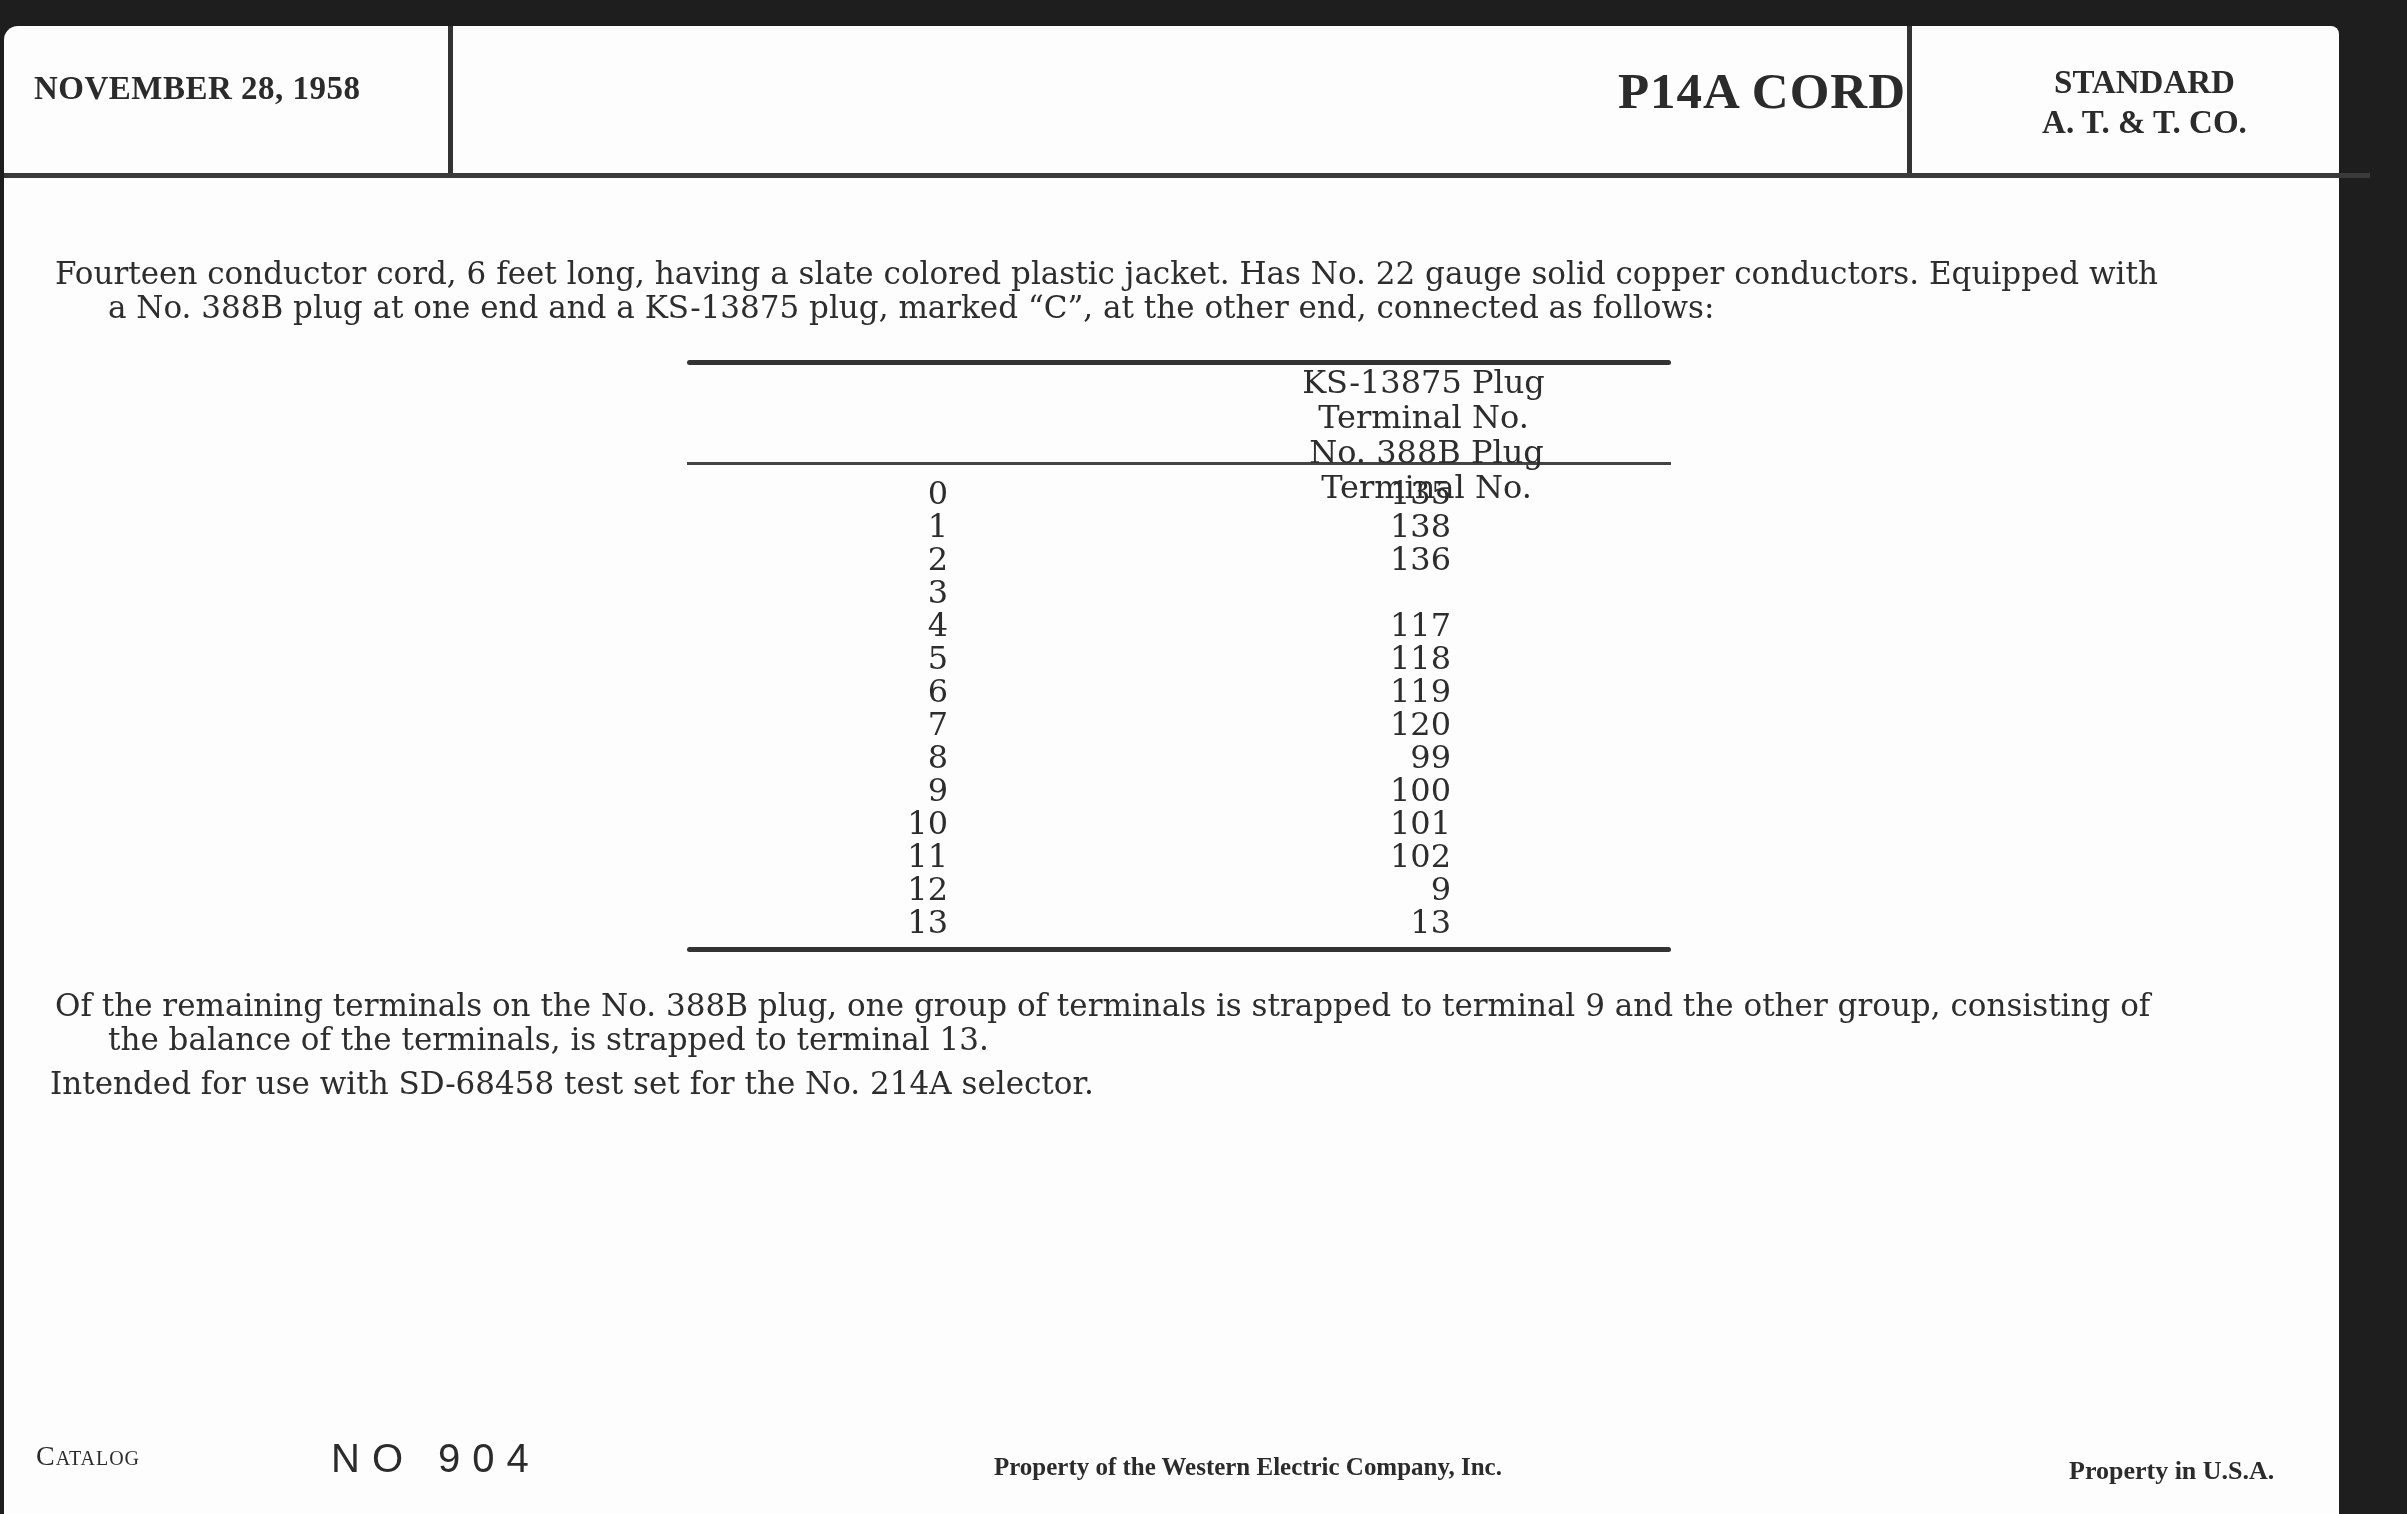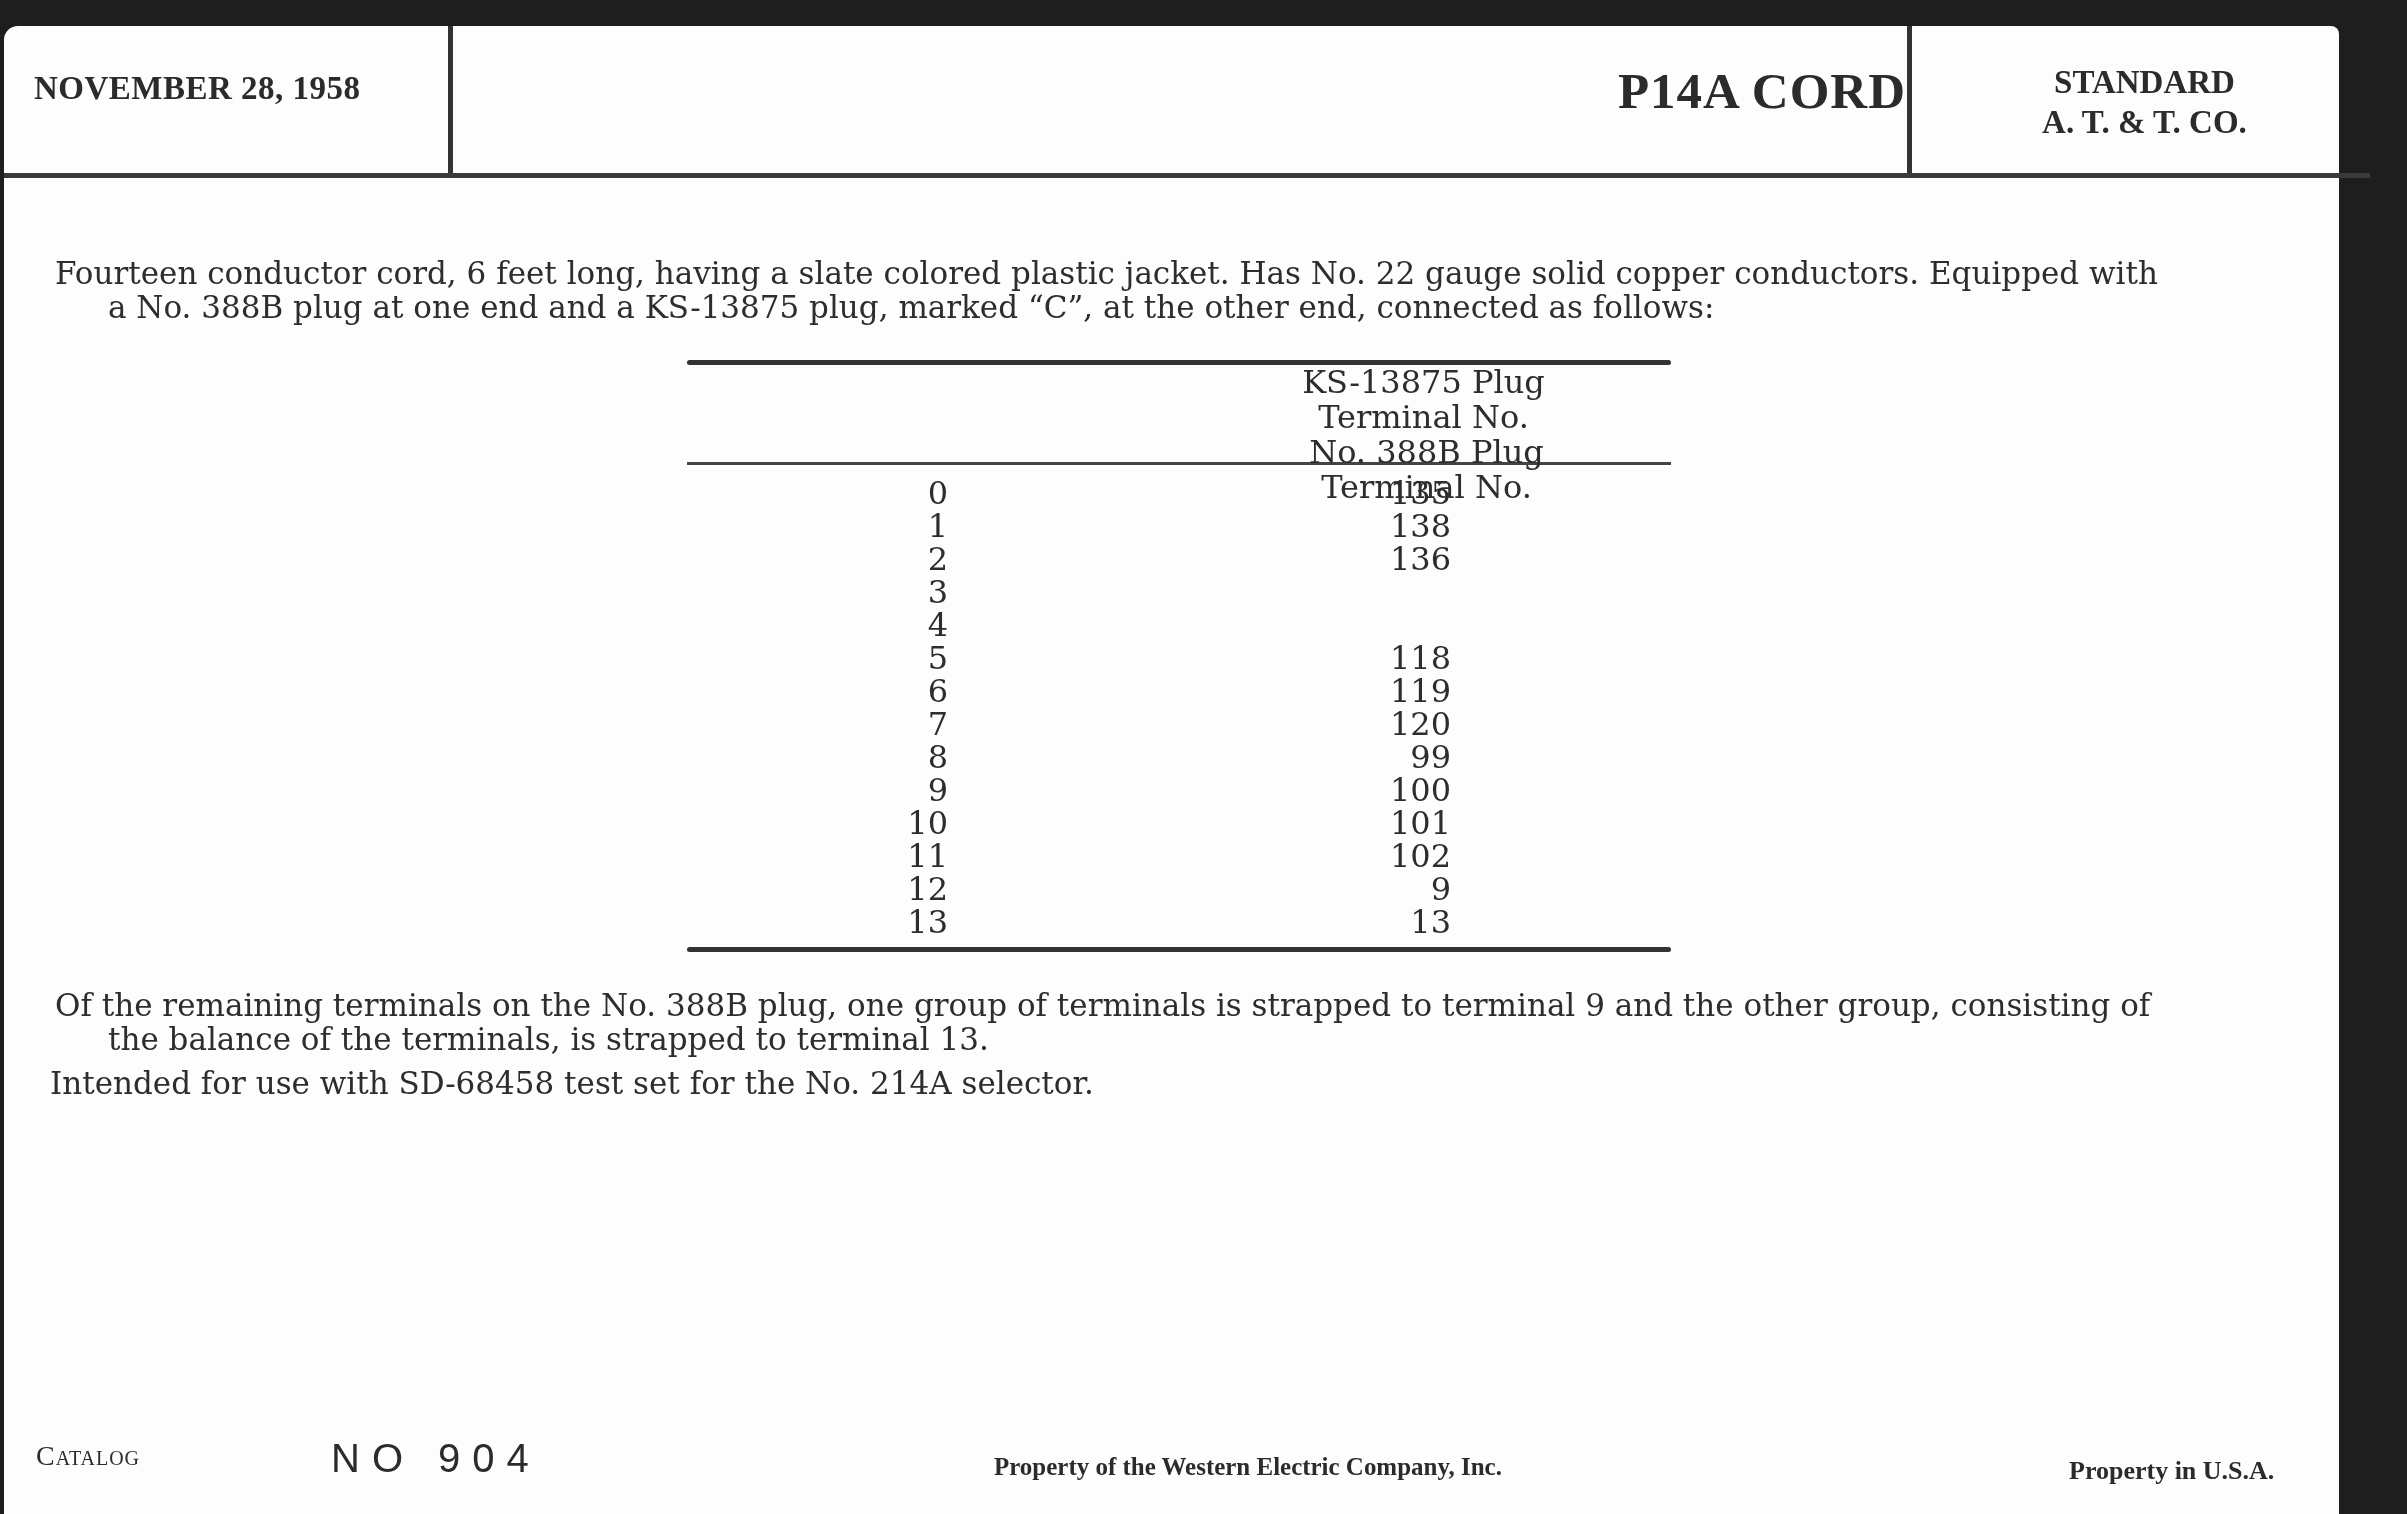--- a/index.html
+++ b/index.html
@@ -128,20 +128,21 @@
         </div>
         <div class="row">
           <div class="cell c1">2</div>
           <div class="cell c2">136</div>
         </div>
         <div class="row">
           <div class="cell c1">3</div>
         </div>
         <div class="row">
           <div class="cell c1">4</div>
+          <div class="cell c2">117</div>
         </div>
         <div class="row">
           <div class="cell c1">5</div>
           <div class="cell c2">118</div>
         </div>
         <div class="row">
           <div class="cell c1">6</div>
           <div class="cell c2">119</div>
         </div>
         <div class="row">

